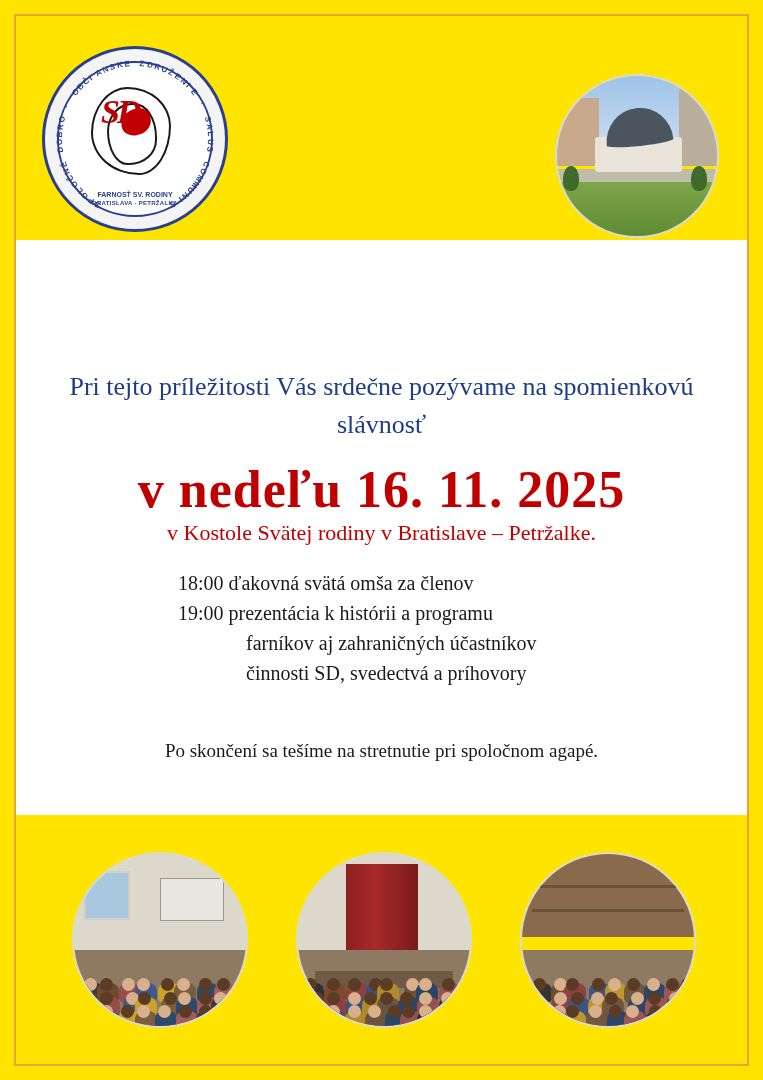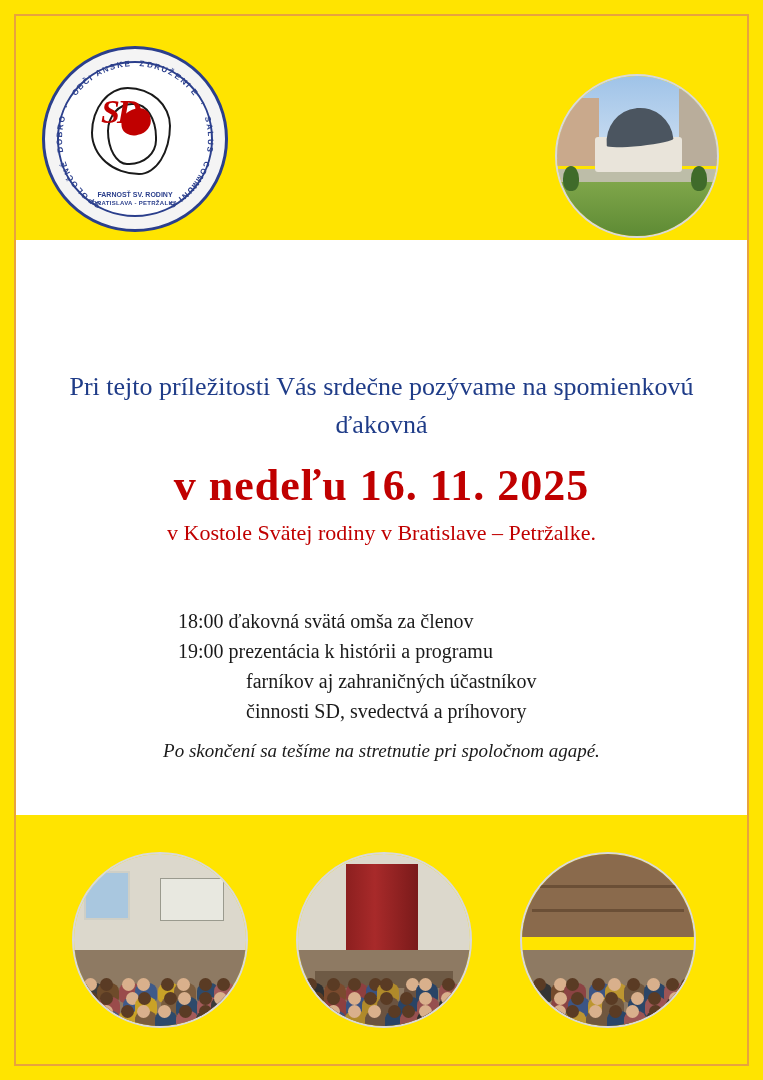--- a/index.html
+++ b/index.html
@@ -215,51 +215,50 @@
     font-size: 26px;
     color: #1F3C88;
     line-height: 1.45;
   }
   .date-line {
     position: absolute;
     left: 46px;
     top: 460px;
     width: 671px;
     text-align: center;
-    font-size: 44px;
+    font-size: 52px;
     font-weight: bold;
     color: #C00000;
     letter-spacing: 1px;
   }
   .place-line {
     position: absolute;
     left: 46px;
     top: 520px;
     width: 671px;
     text-align: center;
     font-size: 22px;
     color: #C00000;
   }
   .program {
     position: absolute;
     left: 178px;
-    top: 606px;
+    top: 568px;
     width: 520px;
     font-size: 20px;
     color: #1A1A1A;
     line-height: 1.5;
   }
   .program .indent { padding-left: 68px; }
   .agape {
     position: absolute;
     left: 46px;
     top: 740px;
     width: 671px;
     text-align: center;
-    font-style: italic;
     font-size: 19px;
     color: #1A1A1A;
   }
 
   
   .photo-b {
     position: absolute;
     bottom: 52px;
     width: 172px;
     height: 172px;
@@ -379,21 +378,21 @@
     <div class="bld-left"></div>
     <div class="bld-right"></div>
     <div class="ground"></div>
     <div class="grass"></div>
     <div class="church-body"></div>
     <div class="dome"></div>
     <div class="tree" style="left:4%"></div>
     <div class="tree" style="left:84%"></div>
   </div>
 
-  <div class="para-invite">Pri tejto príležitosti Vás srdečne pozývame na spomienkovú ďakovná</div>
+  <div class="para-invite">Pri tejto príležitosti Vás srdečne pozývame na spomienkovú slávnosť</div>
   <div class="date-line">v nedeľu 16. 11. 2025</div>
   <div class="place-line">v Kostole Svätej rodiny v Bratislave – Petržalke.</div>
 
   <div class="program">
     <div>
       <span>18:00</span>
       <span>ďakovná svätá omša za členov</span>
     </div>
     <div>
       <span>19:00</span>

